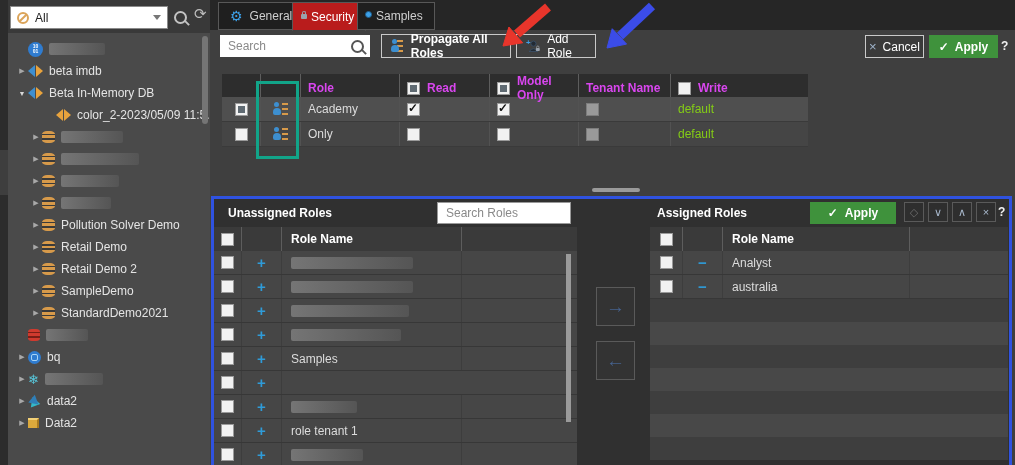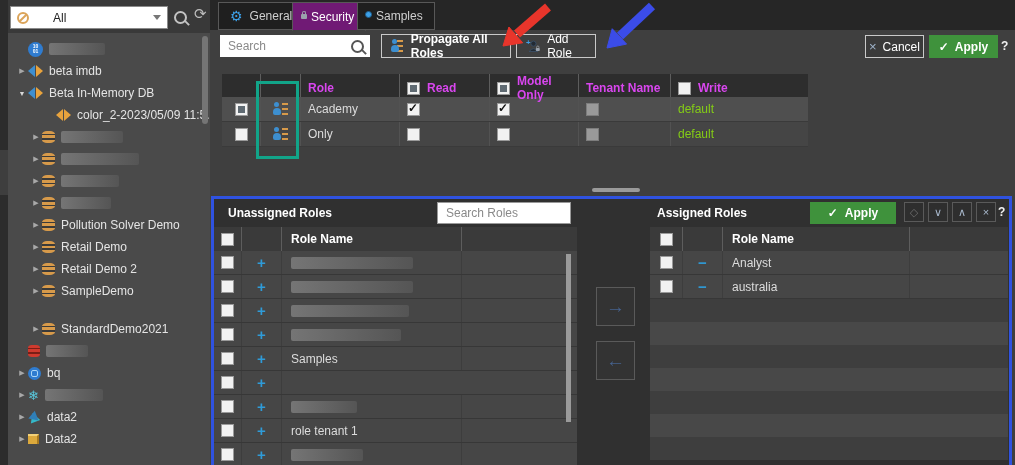--- a/index.html
+++ b/index.html
@@ -4,21 +4,21 @@
 <style>
   html,body{margin:0;padding:0;background:#2a2a2a}
   #app{position:relative;width:1015px;height:465px;overflow:hidden;background:#3f3f3f;
        font-family:"Liberation Sans",sans-serif;font-size:12px;color:#ddd;-webkit-font-smoothing:antialiased}
   
   .left-strip{position:absolute;left:0;top:0;width:8px;height:465px;background:#2c2c2c}
   .left-strip .strip-tab{position:absolute;left:0;top:150px;width:8px;height:45px;background:#3e3e3e}
   .sidebar{position:absolute;left:8px;top:0;width:202px;height:465px;background:#4a4a4a}
   .sidebar-top{position:absolute;left:0;top:0;width:202px;height:33px;background:#393939}
   .filter-box{position:absolute;left:2px;top:6px;width:158px;height:23px;background:#fff;border:1px solid #8a8a8a;
-              box-sizing:border-box;display:flex;align-items:center;gap:24px;padding:0 6px;color:#222}
+              box-sizing:border-box;display:flex;align-items:center;gap:6px;padding:0 6px;color:#222}
   .slash-icon{width:12px;height:12px;border:2px solid #dba45a;border-radius:50%;box-sizing:border-box;position:relative;flex:0 0 auto}
   .slash-icon::after{content:"";position:absolute;left:-1px;top:3px;width:10px;height:2px;background:#dba45a;transform:rotate(-45deg)}
   .filter-caret{margin-left:auto;width:0;height:0;border-left:4px solid transparent;border-right:4px solid transparent;border-top:5px solid #777}
   .mag{width:9px;height:9px;border:2px solid #c4c4c4;border-radius:50%;position:relative;display:inline-block;box-sizing:content-box}
   .mag::after{content:"";position:absolute;width:6px;height:2px;background:#c4c4c4;right:-5px;bottom:-2px;transform:rotate(45deg)}
   .mag.dark{border-color:#555}.mag.dark::after{background:#555}
   .side-mag{position:absolute;left:166px;top:11px}
   .side-refresh{position:absolute;left:186px;top:5px;color:#bdbdbd;font-size:15px;cursor:default}
   .tree{position:absolute;left:0;top:38px;width:202px}
   .tree-row{height:22px;display:flex;align-items:center;color:#e4e4e4;white-space:nowrap;margin-right:6px}
@@ -62,21 +62,21 @@
   
   .cb{width:13px;height:13px;background:#f2f2f2;border:1px solid #9a9a9a;box-sizing:border-box;display:inline-block;position:relative;flex:0 0 auto}
   .cb.checked::after{content:"✓";position:absolute;top:-3px;left:0;font-size:12px;font-weight:bold;color:#111}
   .cb.indeterminate::after{content:"";position:absolute;left:2px;top:2px;right:2px;bottom:2px;background:#5f6a72}
   .cb.disabled{background:#9a9a9a;border-color:#7d7d7d}
   
   .main{position:absolute;left:210px;top:0;width:805px;height:465px;background:#3f3f3f}
   .tabbar{position:absolute;left:0;top:0;width:805px;height:30px;background:#262626}
   .tab{position:absolute;top:2px;height:28px;display:flex;align-items:center;gap:7px;padding:0 11px;
        background:#1f1f1f;border:1px solid #585858;box-sizing:border-box;color:#cfcfcf;cursor:default}
-  .tab.active{background:#701a75;color:#fff;border-bottom-color:#3f3f3f;height:29px}
+  .tab.active{background:#b91c1c;color:#fff;border-bottom-color:#3f3f3f;height:29px}
   .search-wrap{position:absolute;left:10px;top:35px;width:150px;height:22px;background:#fff;display:flex;align-items:center;padding:0 6px;box-sizing:border-box;gap:4px}
   .search-wrap input{flex:1;border:none;outline:none;background:transparent;font:12px "Liberation Sans",sans-serif;color:#222;min-width:0}
   input::placeholder{color:#8a8a8a}
   .tool-btn{position:absolute;top:34px;height:24px;border:1px solid #c9c9c9;background:#3f3f3f;color:#fff;
             display:flex;align-items:center;gap:7px;padding:0 9px;box-sizing:border-box;cursor:default}
   .tool-btn .lbl{font-weight:bold}
   .btn-cancel{position:absolute;left:655px;top:35px;width:59px;height:23px;border:1px solid #c9c9c9;background:#3a3a3a;color:#fff;
             display:flex;align-items:center;justify-content:center;gap:6px;box-sizing:border-box}
   .btn-cancel .x{color:#9fb4cc;font-size:13px}
   .btn-apply{position:absolute;left:719px;top:35px;width:69px;height:23px;background:#3f923c;color:#fff;font-weight:bold;
@@ -200,21 +200,21 @@
         <div class="tree-row" style="padding-left: 22px;">
           <span class="tw-arrow">▶</span>
           <span class="tw-icon icon-database"></span>
           <span>Retail Demo 2</span>
         </div>
         <div class="tree-row" style="padding-left: 22px;">
           <span class="tw-arrow">▶</span>
           <span class="tw-icon icon-database"></span>
           <span>SampleDemo</span>
         </div>
-        <div class="tree-row" style="padding-left: 22px; margin-top: 16px;">
+        <div class="tree-row" style="padding-left: 22px;">
           <span class="tw-arrow">▶</span>
           <span class="tw-icon icon-database"></span>
           <span>StandardDemo2021</span>
         </div>
         <div class="tree-row" style="padding-left: 8px;">
           <span class="tw-arrow"></span>
           <span class="tw-icon icon-red-database"></span>
           <span class="blur" style="width: 42px;"></span>
         </div>
         <div class="tree-row" style="padding-left: 8px;">

